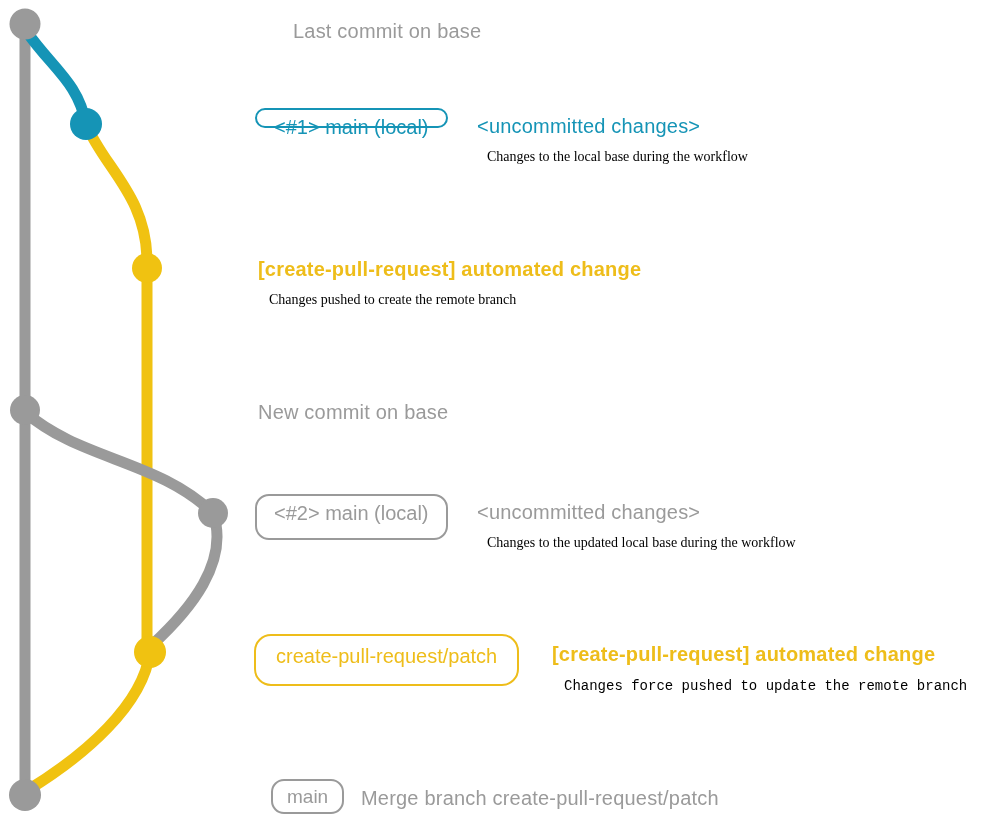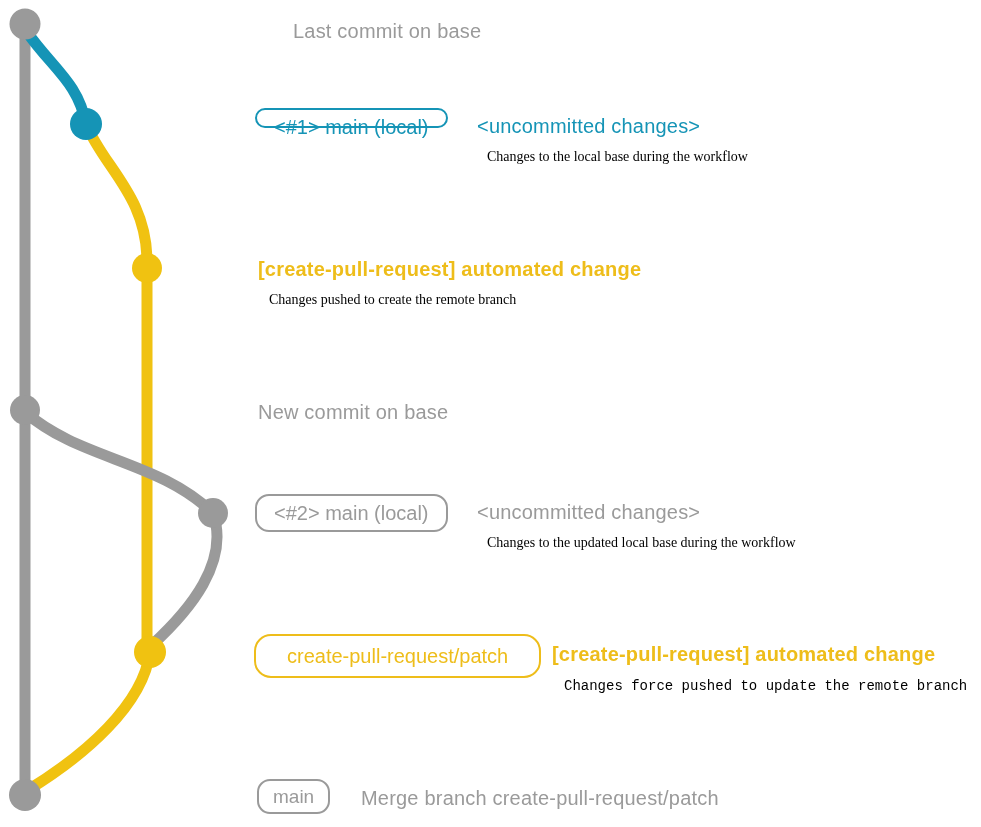--- a/index.html
+++ b/index.html
@@ -41,22 +41,22 @@
   }
   .pill {
     position: absolute;
     display: inline-block;
     border: 2px solid;
     border-radius: 14px;
     font-size: 20px;
     white-space: nowrap;
   }
   .pill-blue { color: var(--blue); border-color: var(--blue); height: 20px; line-height: 34px; padding: 0 17px; }
-  .pill-gray { color: var(--gray); border-color: var(--gray); height: 38px; line-height: 34px; padding: 0 17px; }
-  .pill-yellow { color: var(--yellow-text); border-color: var(--yellow-text); height: 44px; line-height: 40px; padding: 0 31px; border-radius: 17px; }
+  .pill-gray { color: var(--gray); border-color: var(--gray); height: 46px; line-height: 34px; padding: 0 17px; }
+  .pill-yellow { color: var(--yellow-text); border-color: var(--yellow-text); height: 52px; line-height: 40px; padding: 0 20px; border-radius: 17px; }
   .pill-main { color: var(--gray); border-color: var(--gray); height: 35px; line-height: 31px; padding: 0 14px; font-size: 19px; border-radius: 13px; }
 </style>
 </head>
 <body>
 
 <div class="canvas">
 
   <svg class="graph" width="260" height="827" viewBox="0 0 260 827">
 
     <path class="edge-gray" d="M 25 24 L 25 795"></path>
@@ -92,16 +92,16 @@
   <div class="txt caption" style="left:269px; top:289px;">Changes pushed to create the remote branch</div>
 
   <div class="pill pill-gray" style="left:255px; top:494px;">&lt;#2&gt; main (local)</div>
   <div class="txt sans20 gray-txt" style="left:477px; top:500px;">&lt;uncommitted changes&gt;</div>
   <div class="txt caption" style="left:487px; top:532px;">Changes to the updated local base during the workflow</div>
 
   <div class="pill pill-yellow" style="left:254px; top:634px;">create-pull-request/patch</div>
   <div class="txt sans20 yellow-txt" style="left:552px; top:642px;">[create-pull-request] automated change</div>
   <div class="txt caption" style="left:564px; top:675px;font-family:Liberation Mono, monospace;">Changes force pushed to update the remote branch</div>
 
-  <div class="pill pill-main" style="left:257px; top:779px;text-align:right;">main</div>
+  <div class="pill pill-main" style="left:271px; top:779px;text-align:right;">main</div>
   <div class="txt sans20 gray-txt" style="left:361px; top:786px;">Merge branch create-pull-request/patch</div>
 
 </div>
 
 </body></html>

